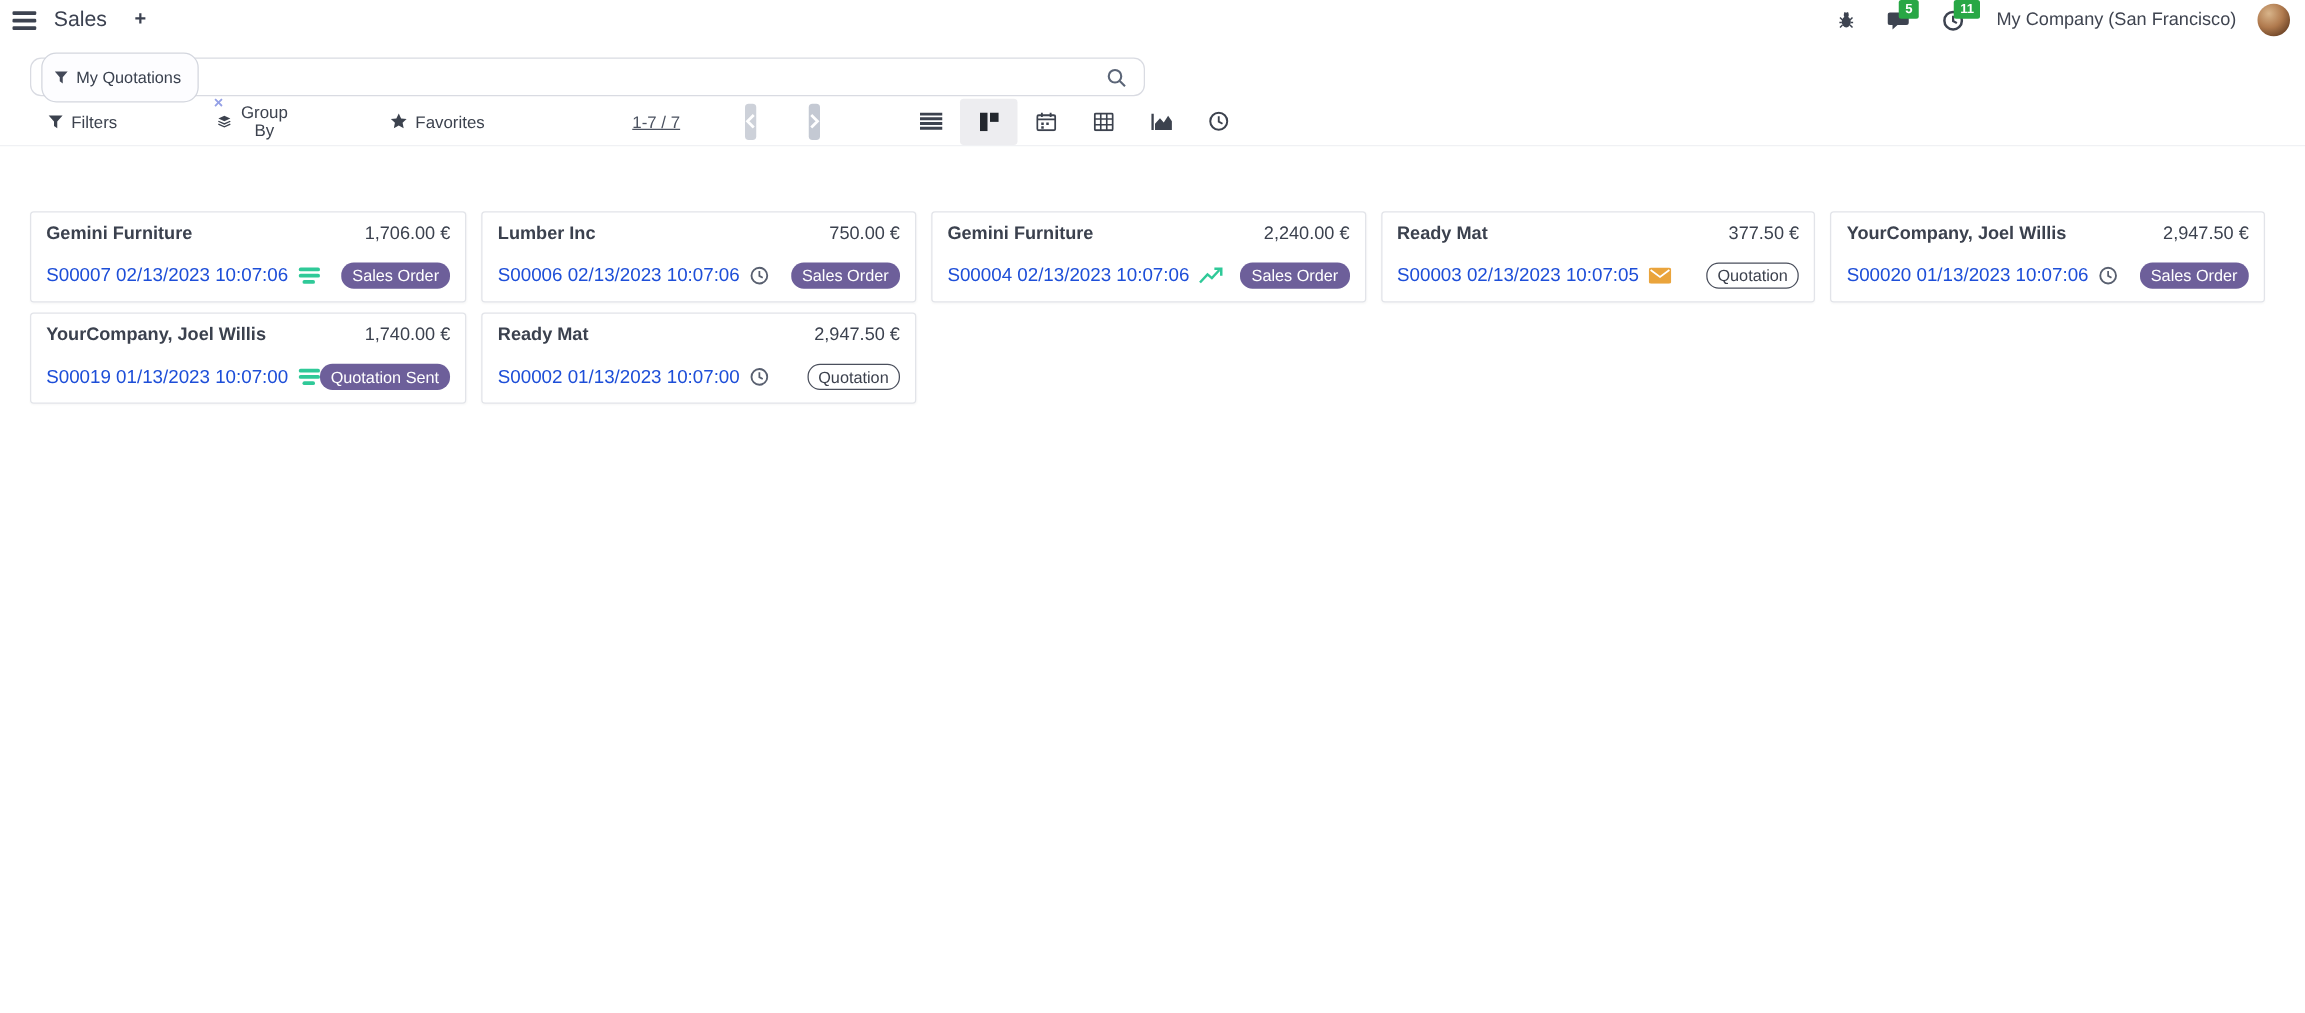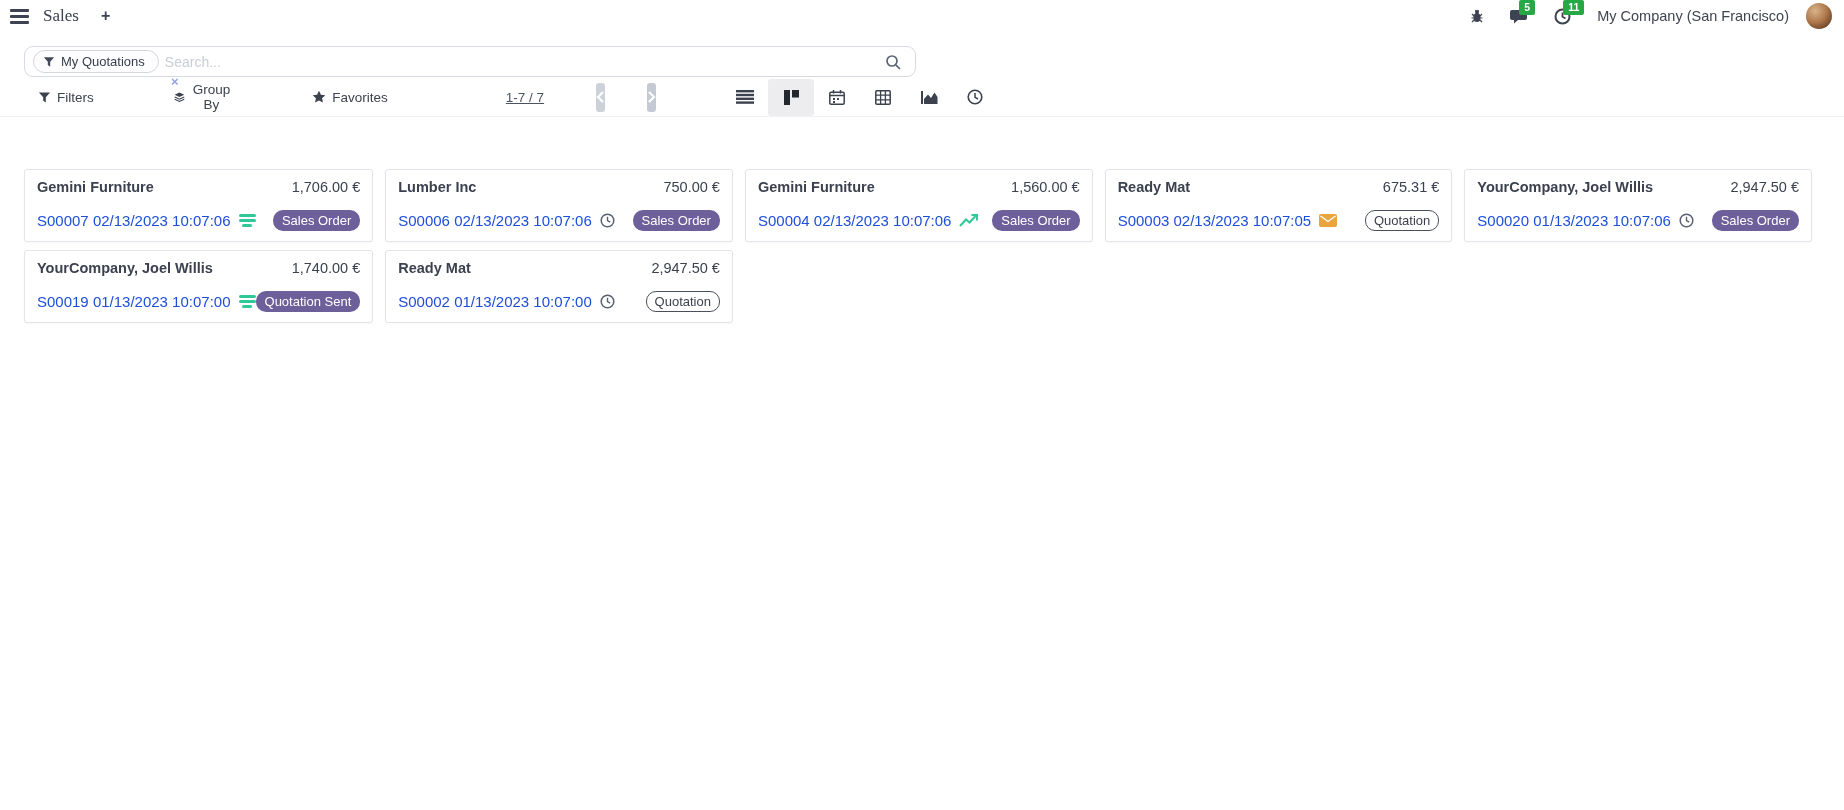--- a/index.html
+++ b/index.html
@@ -5,21 +5,21 @@
   * { margin:0; padding:0; box-sizing:border-box; }
   html,body { width:1844px; height:810px; background:#fff; overflow:hidden;
     font-family:"Liberation Sans", sans-serif; color:#3b4150; }
 
   
   .navbar { height:32px; display:flex; align-items:center; padding:0 12px 0 10px; background:#fff; }
   .nav-left { display:flex; align-items:center; gap:14px; }
   .menu-btn { border:none; background:none; cursor:pointer; display:flex; align-items:center; }
   .menu-ic { width:19px; display:flex; flex-direction:column; gap:3px; }
   .menu-ic span { height:3px; background:#3d4350; border-radius:1px; }
-  .app-name { font-size:17px; font-weight:500; color:#3b4150;font-family:Liberation Serif, serif; }
+  .app-name { font-size:17px; font-weight:500; color:#3b4150; }
   .plus-btn { border:none; background:none; font-size:16px; font-weight:700; color:#3b4150; cursor:pointer; margin-left:8px; }
   .nav-spacer { flex:1; }
   .nav-right { display:flex; align-items:center; gap:7px; }
   .nav-ic-btn { position:relative; border:none; background:none; cursor:pointer; padding:4px 9px; display:flex; align-items:center; }
   .nav-badge { position:absolute; top:-4px; left:18px; background:#28a745; color:#fff;
     font-size:10.5px; font-weight:700; padding:1px 5px; border-radius:2px; line-height:13px; }
   .company-btn { border:none; background:none; cursor:pointer; font-size:14.5px; color:#3f4450; padding:0 10px; font-family:inherit; }
   .avatar { width:26px; height:26px; border-radius:50%; cursor:pointer; border:none;
     background:radial-gradient(circle at 35% 30%, #d8b48a 0%, #b07a4e 45%, #6e4527 80%, #4e2f1a 100%); }
 
@@ -27,21 +27,21 @@
   .control-panel { display:flex; justify-content:space-between; padding:14px 32px 0 24px; border-bottom:1px solid #f0f1f4; }
   .cp-left { display:flex; flex-direction:column; }
   .page-title { font-size:20px; font-weight:400; color:#6a7180; line-height:26px; }
   .create-btn { margin-top:10px; width:fit-content; background:var(--accent,#5c6bd4); color:#fff; border:none;
     border-radius:4px; font-size:12px; font-weight:600; letter-spacing:.7px; padding:10px 17px; cursor:pointer;
     font-family:inherit; }
   .cp-right { width:892px; display:flex; flex-direction:column; }
 
   .search-box { position:relative; height:31px; border:1px solid #d9dbe2; border-radius:9px; background:#fff;
     display:flex; align-items:center; padding:0 36px 0 8px; }
-  .facet { display:flex; align-items:center; gap:6px; height:23px; padding:0 13px 0 9px; border:1px solid #d3d6de;
+  .facet { display:flex; align-items:center; gap:6px; height:40px; padding:0 13px 0 9px; border:1px solid #d3d6de;
     border-radius:12px; background:#fdfdff; cursor:pointer; }
   .facet-label { font-size:13px; color:#39404e; white-space:nowrap; }
   .search-input { flex:1; border:none; outline:none; font-size:14px; color:#3b4150; margin-left:6px; font-family:inherit; }
   .search-input::placeholder { color:#cacdd5; }
   .magnifier { position:absolute; right:13px; top:7px; cursor:pointer; }
   .facet-x { position:absolute; left:146px; top:27px; color:#94a0e6; font-size:13px; font-weight:700; cursor:pointer; }
 
   .cp-controls { display:flex; align-items:center; height:38px; margin-top:1px; padding-left:12px;gap:40px; }
   .dd-btn { display:flex; align-items:center; gap:6px; border:none; background:none; cursor:pointer;
     font-size:13.5px; color:#3c424e; margin-right:36px; font-family:inherit; padding:4px 2px; }
@@ -126,21 +126,20 @@
 
 <div class="control-panel">
   <div class="cp-right">
     <div class="search-box">
       <div class="facet">
         <svg width="12" height="12" viewBox="0 0 14 14">
           <path d="M1 1.5 h12 l-4.6 5.2 v5.8 l-2.8 -2 v-3.8 z" fill="#434958"></path>
         </svg>
         <span class="facet-label">My Quotations</span>
       </div>
-      <input class="search-input" placeholder="Search..." style="">
       <svg class="magnifier" width="17" height="17" viewBox="0 0 17 17">
         <circle cx="7" cy="7" r="5" fill="none" stroke="#5b6577" stroke-width="1.7"></circle>
         <path d="M10.8 10.8 L15 15" stroke="#5b6577" stroke-width="1.7"></path>
       </svg>
       <span class="facet-x">×</span>
     </div>
 
     <div class="cp-controls">
       <button class="dd-btn">
         <svg width="13" height="13" viewBox="0 0 14 14">
@@ -256,40 +255,40 @@
         </svg>
       </span>
 
       <span class="badge-spacer"></span>
       <span class="kbadge filled">Sales Order</span>
     </div>
   </div>
     <div class="kcard" data-icon="chart-green">
     <div class="kcard-top">
       <span class="kcard-name">Gemini Furniture</span>
-      <span class="kcard-amount">1,560.00 €</span>
+      <span class="kcard-amount">2,240.00 €</span>
     </div>
     <div class="kcard-bottom">
       <span class="kcard-ref">S00004 02/13/2023 10:07:06</span>
 
       <span class="kcard-icon ic ic-chart">
         <svg width="20" height="15" viewBox="0 0 20 15">
           <path d="M1 13 L7 6.5 L10.5 9.5 L16.5 3" fill="none" stroke="#2fc998" stroke-width="2"></path>
           <path d="M12.5 2 H18 V7.5" fill="none" stroke="#2fc998" stroke-width="2"></path>
         </svg>
       </span>
 
       <span class="badge-spacer"></span>
       <span class="kbadge filled">Sales Order</span>
     </div>
   </div>
     <div class="kcard" data-icon="envelope-orange">
     <div class="kcard-top">
       <span class="kcard-name">Ready Mat</span>
-      <span class="kcard-amount">675.31 €</span>
+      <span class="kcard-amount">377.50 €</span>
     </div>
     <div class="kcard-bottom">
       <span class="kcard-ref">S00003 02/13/2023 10:07:05</span>
 
       <span class="kcard-icon ic ic-envelope">
         <svg width="18" height="13" viewBox="0 0 18 13">
           <rect x="0" y="0" width="18" height="13" rx="2" fill="#eaa43c"></rect>
           <path d="M1.5 2 L9 7.5 L16.5 2" fill="none" stroke="#fff" stroke-width="1.4"></path>
         </svg>
       </span>

